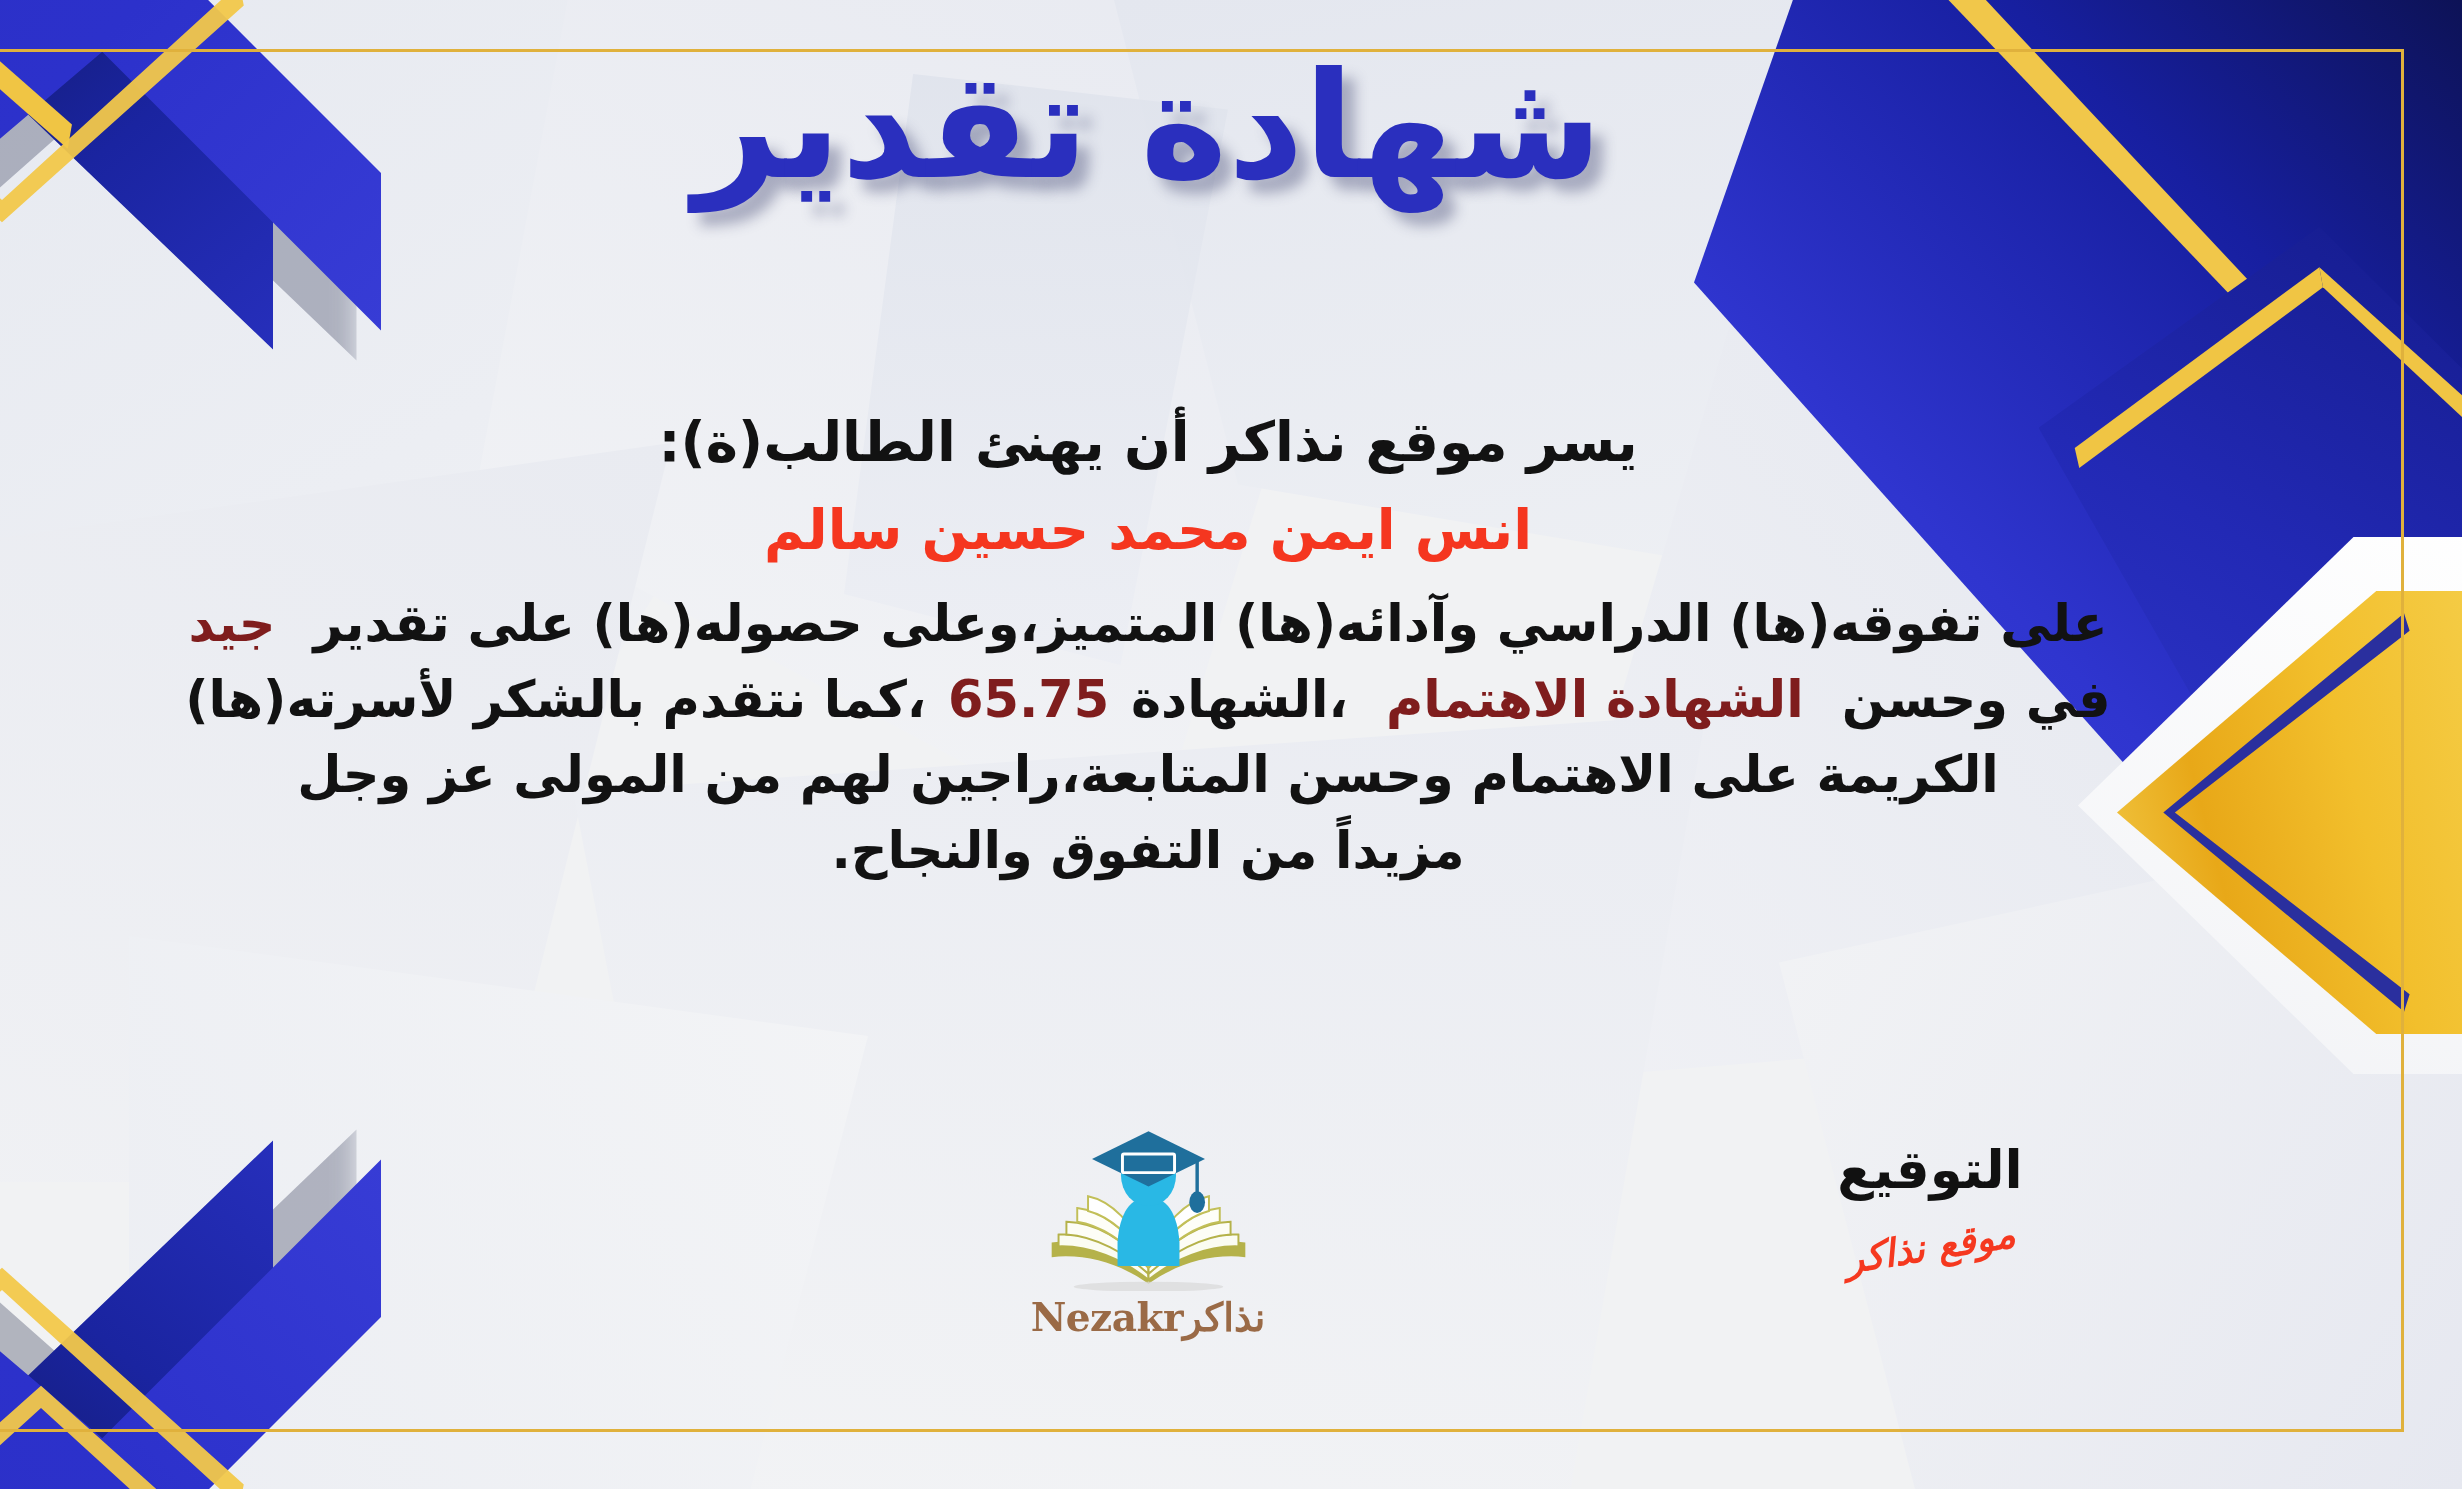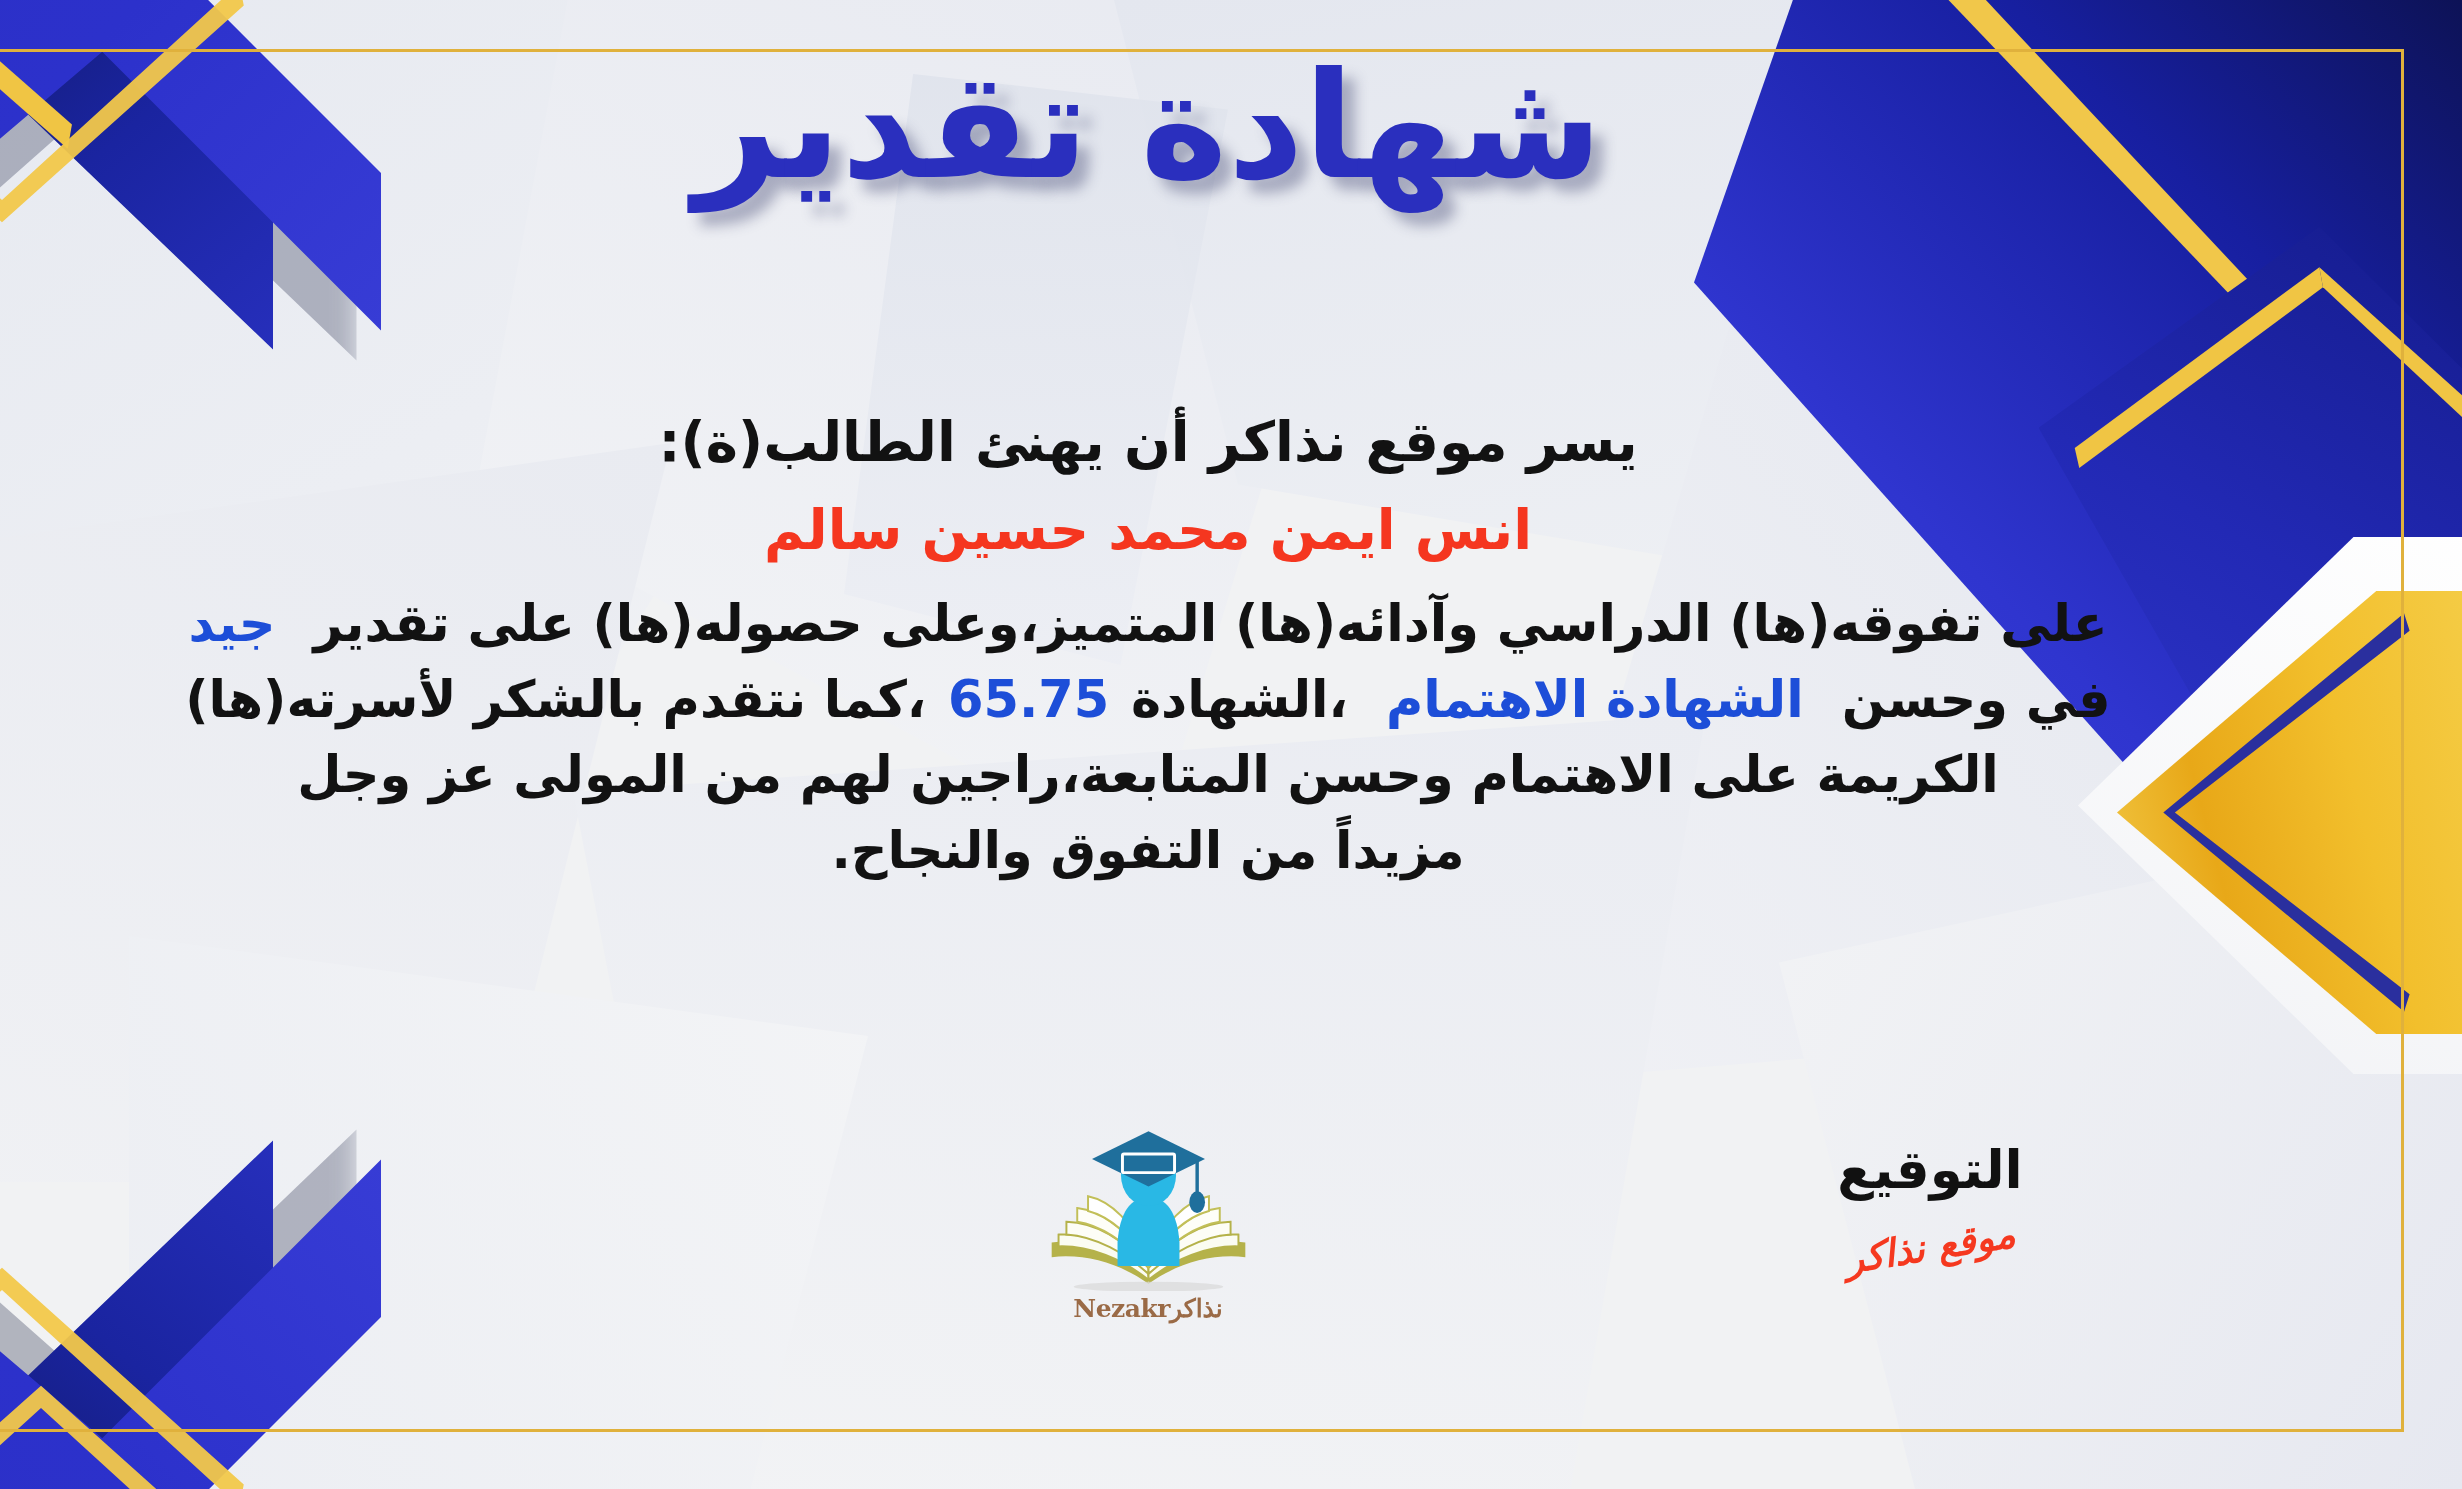--- a/index.html
+++ b/index.html
@@ -166,21 +166,21 @@
     line-height:1.22;
     margin-bottom:24.6px;
   }
 
   .para{
     font-size:51px;
     font-weight:700;
     color:#121212;
     line-height:1.42;
   }
-  .para .hl{color:#1d4ed8;}
+  .para .hl{color:#7f1d1d;}
   .para .sp{display:inline-block;width:38px;}
   .para .sp-s{display:inline-block;width:21.7px;}
 
   .pline{margin-bottom:3px;}
 
   
   .sig-wrap{position:absolute;right:394px;top:1143px;text-align:center;width:276px;}
   .sig-label{
     font-size:53px;font-weight:700;color:#111;line-height:1;
   }
@@ -201,21 +201,21 @@
     position:absolute;
     left:50%;transform:translateX(-50%);
     top:1128px;
     width:276px;
     text-align:center;
   }
   .logo svg{display:block;margin:0 auto;}
   .logo-text{
     margin-top:3px;
     font-family:"DejaVu Serif","Liberation Serif",serif;
-    font-size:25px;
+    font-size:39px;
     font-weight:700;
     color:#9a6a46;
     letter-spacing:-0.5px;
     white-space:nowrap;
     direction:rtl;
   }
   .logo-text .lat{font-family:"DejaVu Serif","Liberation Serif",serif;}
 </style>
 </head>
 <body>

